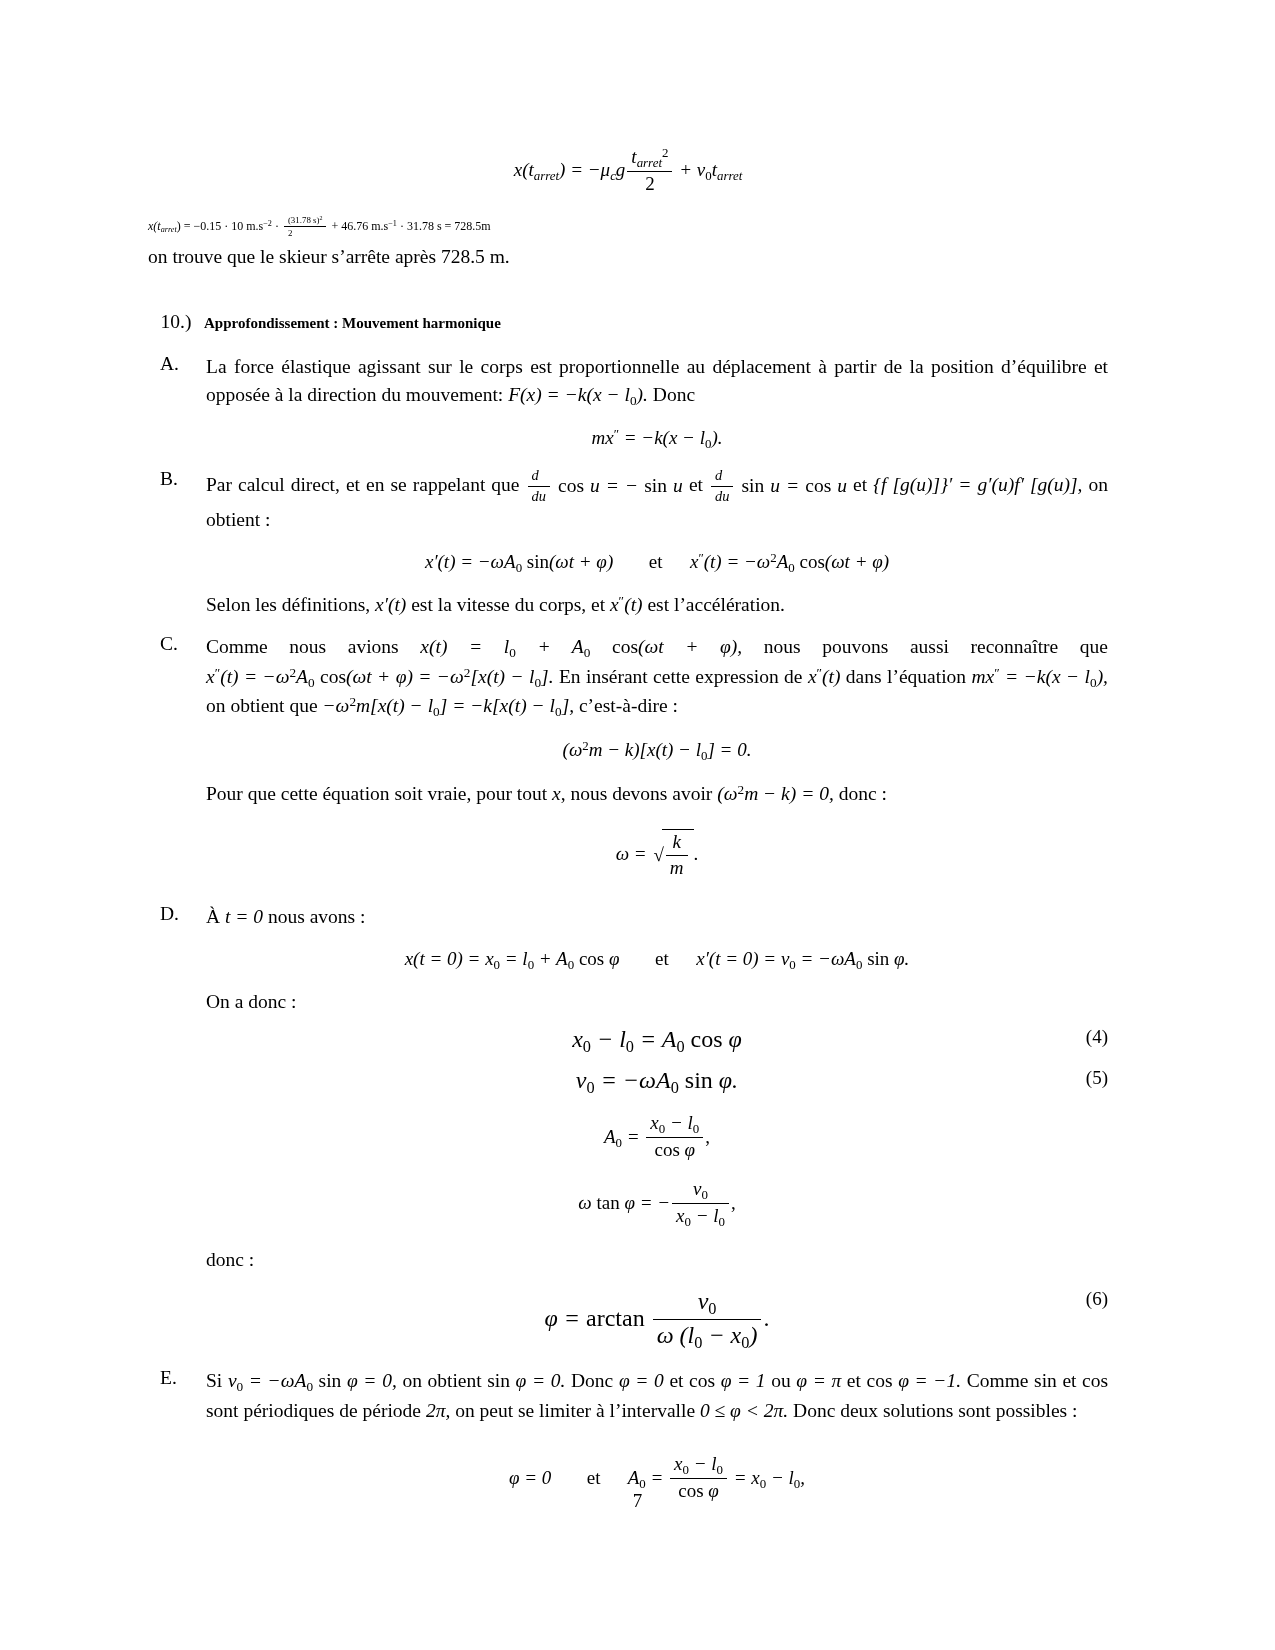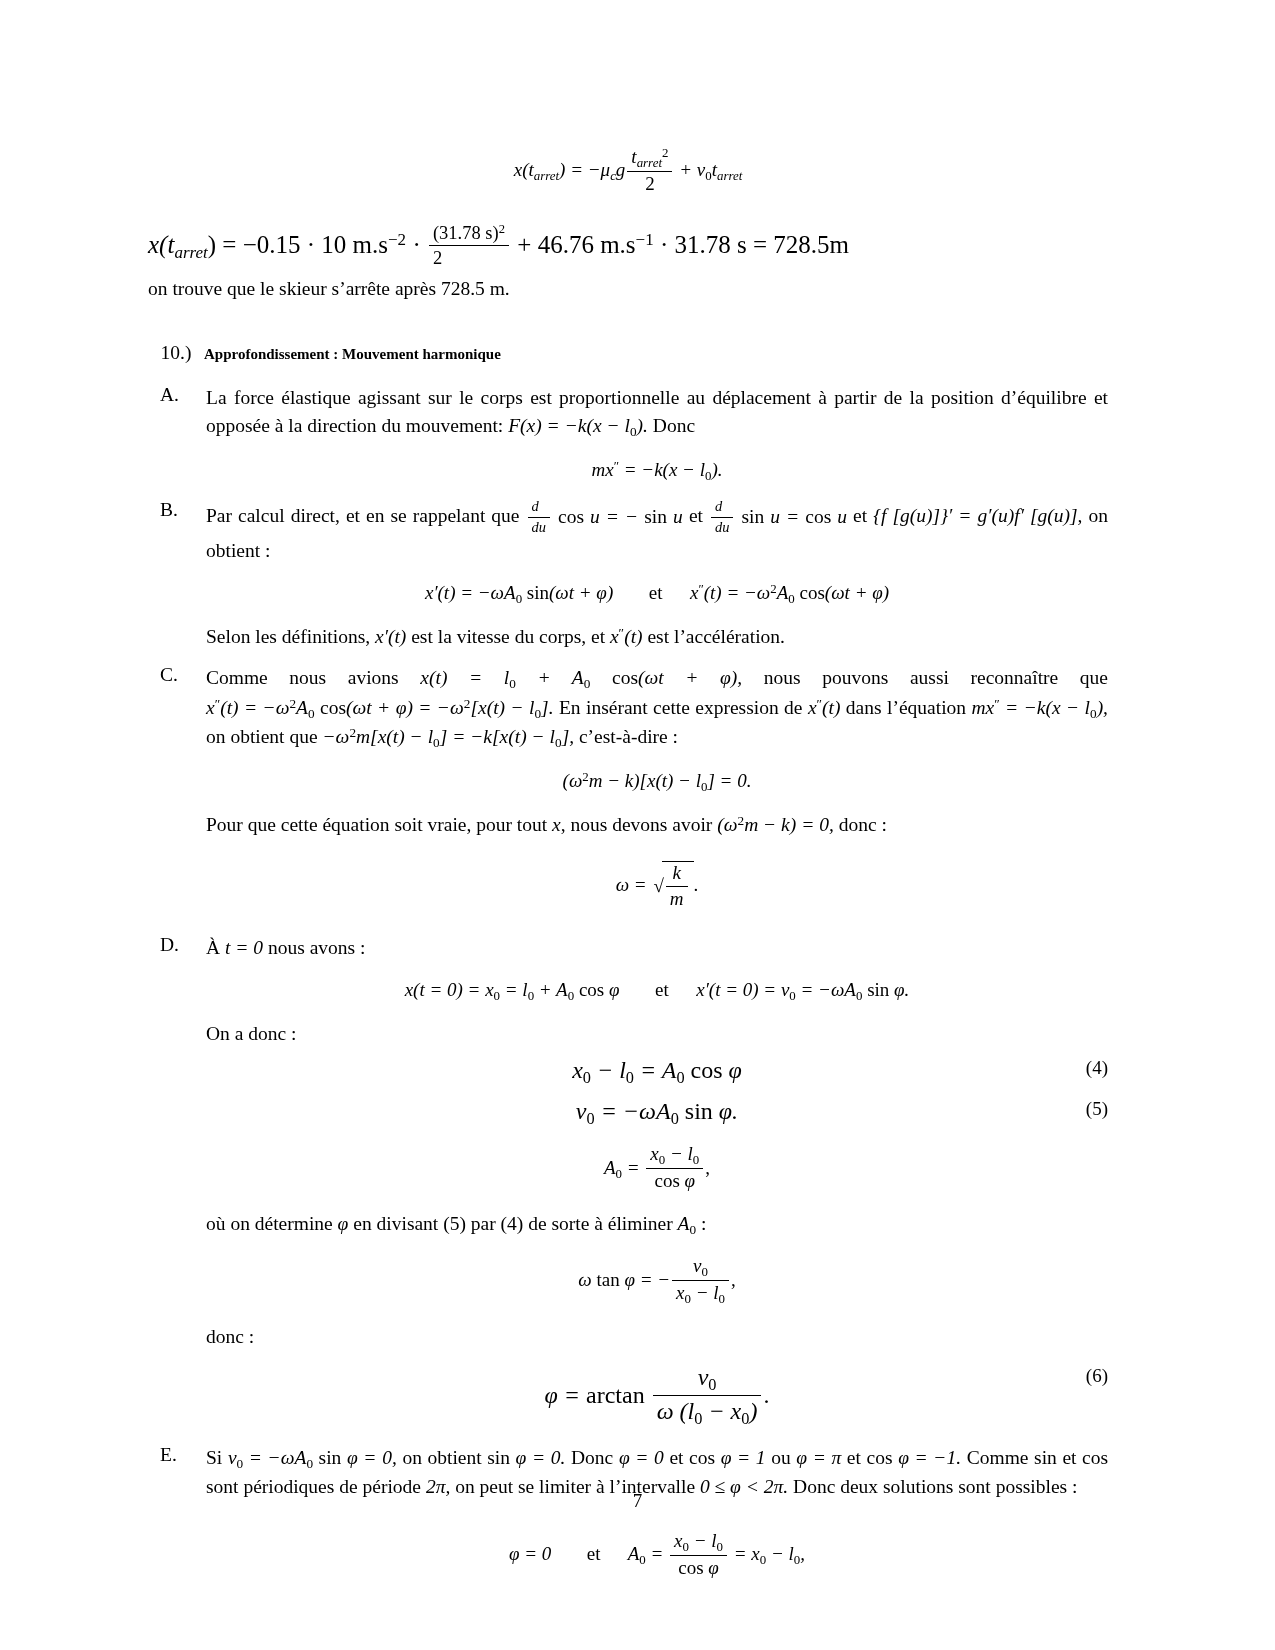--- a/index.html
+++ b/index.html
@@ -174,21 +174,21 @@
 <div class="page">
 
   <div class="body-col">
 
     <div class="display">
       <span class="m tight">
         <span>x(t</span><sub>arret</sub><span>) = −μ</span><sub>c</sub><span>g</span><span class="frac"><span class="num"><span>t</span><sub>arret</sub><sup>2</sup></span><span class="den rm">2</span></span> <span>+ v</span><sub class="rm">0</sub><span>t</span><sub>arret</sub>
       </span>
     </div>
 
-    <div class="para" style="text-align:left; margin-top:26px; font-size:25px;">
+    <div class="para" style="text-align:left; margin-top:18px; font-size:12px;">
       <span class="m tight">
         <span>x(t</span><sub>arret</sub><span class="rm">) = −0.15 · 10 m.s</span><sup class="rm">−2</sup><span class="rm"> · </span><span class="frac small"><span class="num rm"><span>(31.78 s)</span><sup class="rm">2</sup></span><span class="den rm">2</span></span><span class="rm"> + 46.76 m.s</span><sup class="rm">−1</sup><span class="rm"> · 31.78 s = 728.5m</span>
       </span>
     </div>
 
     <div class="para" style="text-align:left; margin-top:2px;">on trouve que le skieur s’arrête après 728.5 m.</div>
 
     <div class="item-10">
       <span class="num-label">10.)</span>
       <span class="heading">Approfondissement : Mouvement harmonique</span>
@@ -298,27 +298,20 @@
           </div>
 
 
           <div class="display">
             <span class="m tight">
               <span>A<sub class="rm">0</sub> =</span>
               <span class="frac"><span class="num">x<sub class="rm">0</sub> − l<sub class="rm">0</sub></span><span class="den"><span class="rm">cos</span> φ</span></span><span class="rm">,</span>
             </span>
           </div>
 
-          <div class="para">
-            <span>où on détermine</span>
-            <span class="m">φ</span>
-            <span>en divisant (5) par (4) de sorte à éliminer</span>
-            <span class="m">A<sub class="rm">0</sub></span>
-            <span>:</span>
-          </div>
 
           <div class="display">
             <span class="m tight">
               <span>ω <span class="rm">tan</span> φ = −</span><span class="frac"><span class="num">v<sub class="rm">0</sub></span><span class="den">x<sub class="rm">0</sub> − l<sub class="rm">0</sub></span></span><span class="rm">,</span>
             </span>
           </div>
 
           <div class="para">donc :</div>
 
           <div class="eqn-row" style="margin-top:14px;">

